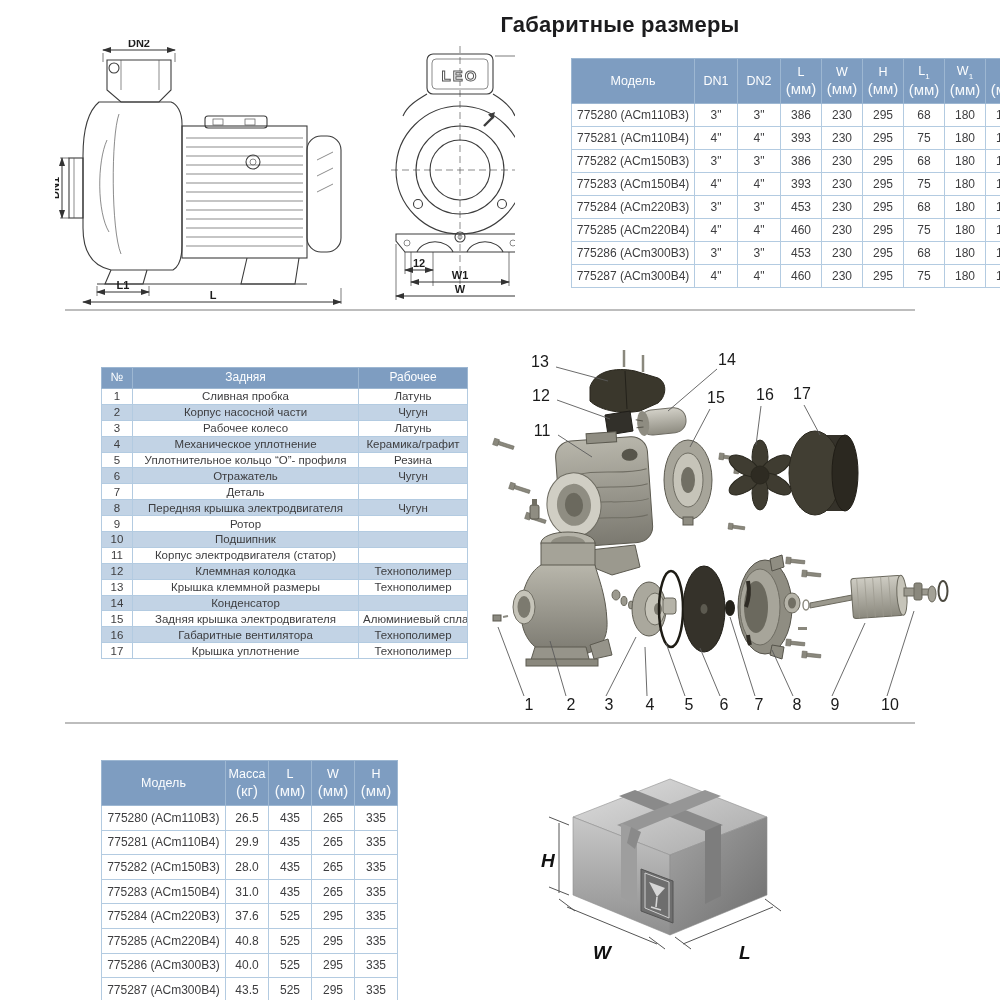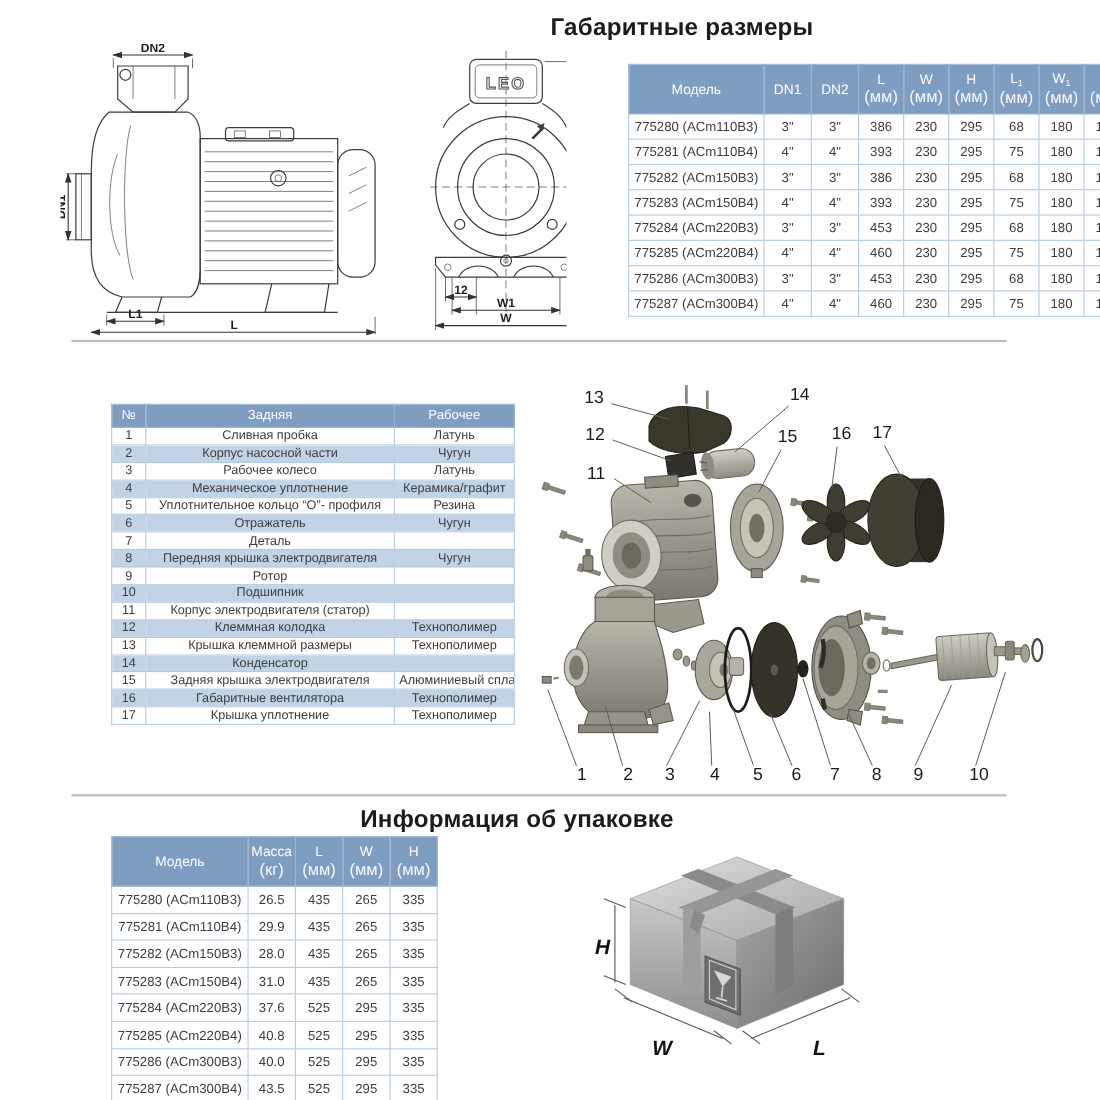--- a/index.html
+++ b/index.html
@@ -607,21 +607,20 @@
       <span class="callout" style="left: 249px; top: 360px;">5</span>
       <span class="callout" style="left: 284px; top: 360px;">6</span>
       <span class="callout" style="left: 319px; top: 360px;">7</span>
       <span class="callout" style="left: 357px; top: 360px;">8</span>
       <span class="callout" style="left: 395px; top: 360px;">9</span>
       <span class="callout" style="left: 450px; top: 360px;">10</span>
     </div>
 
   <hr class="divider" id="div2">
 
-  <div id="title-pack" class="sec-title">Информация об упаковке</div>
 
   <div id="wrap-pack" class="tbl-wrap">
     <table class="data-table t-pack" data-table="sections.packaging.table">
         <thead>
           <tr>
             <th>Модель</th>
             <th>Масса<span class="unit">(кг)</span></th>
             <th>L<span class="unit">(мм)</span></th>
             <th>W<span class="unit">(мм)</span></th>
             <th>H<span class="unit">(мм)</span></th>

